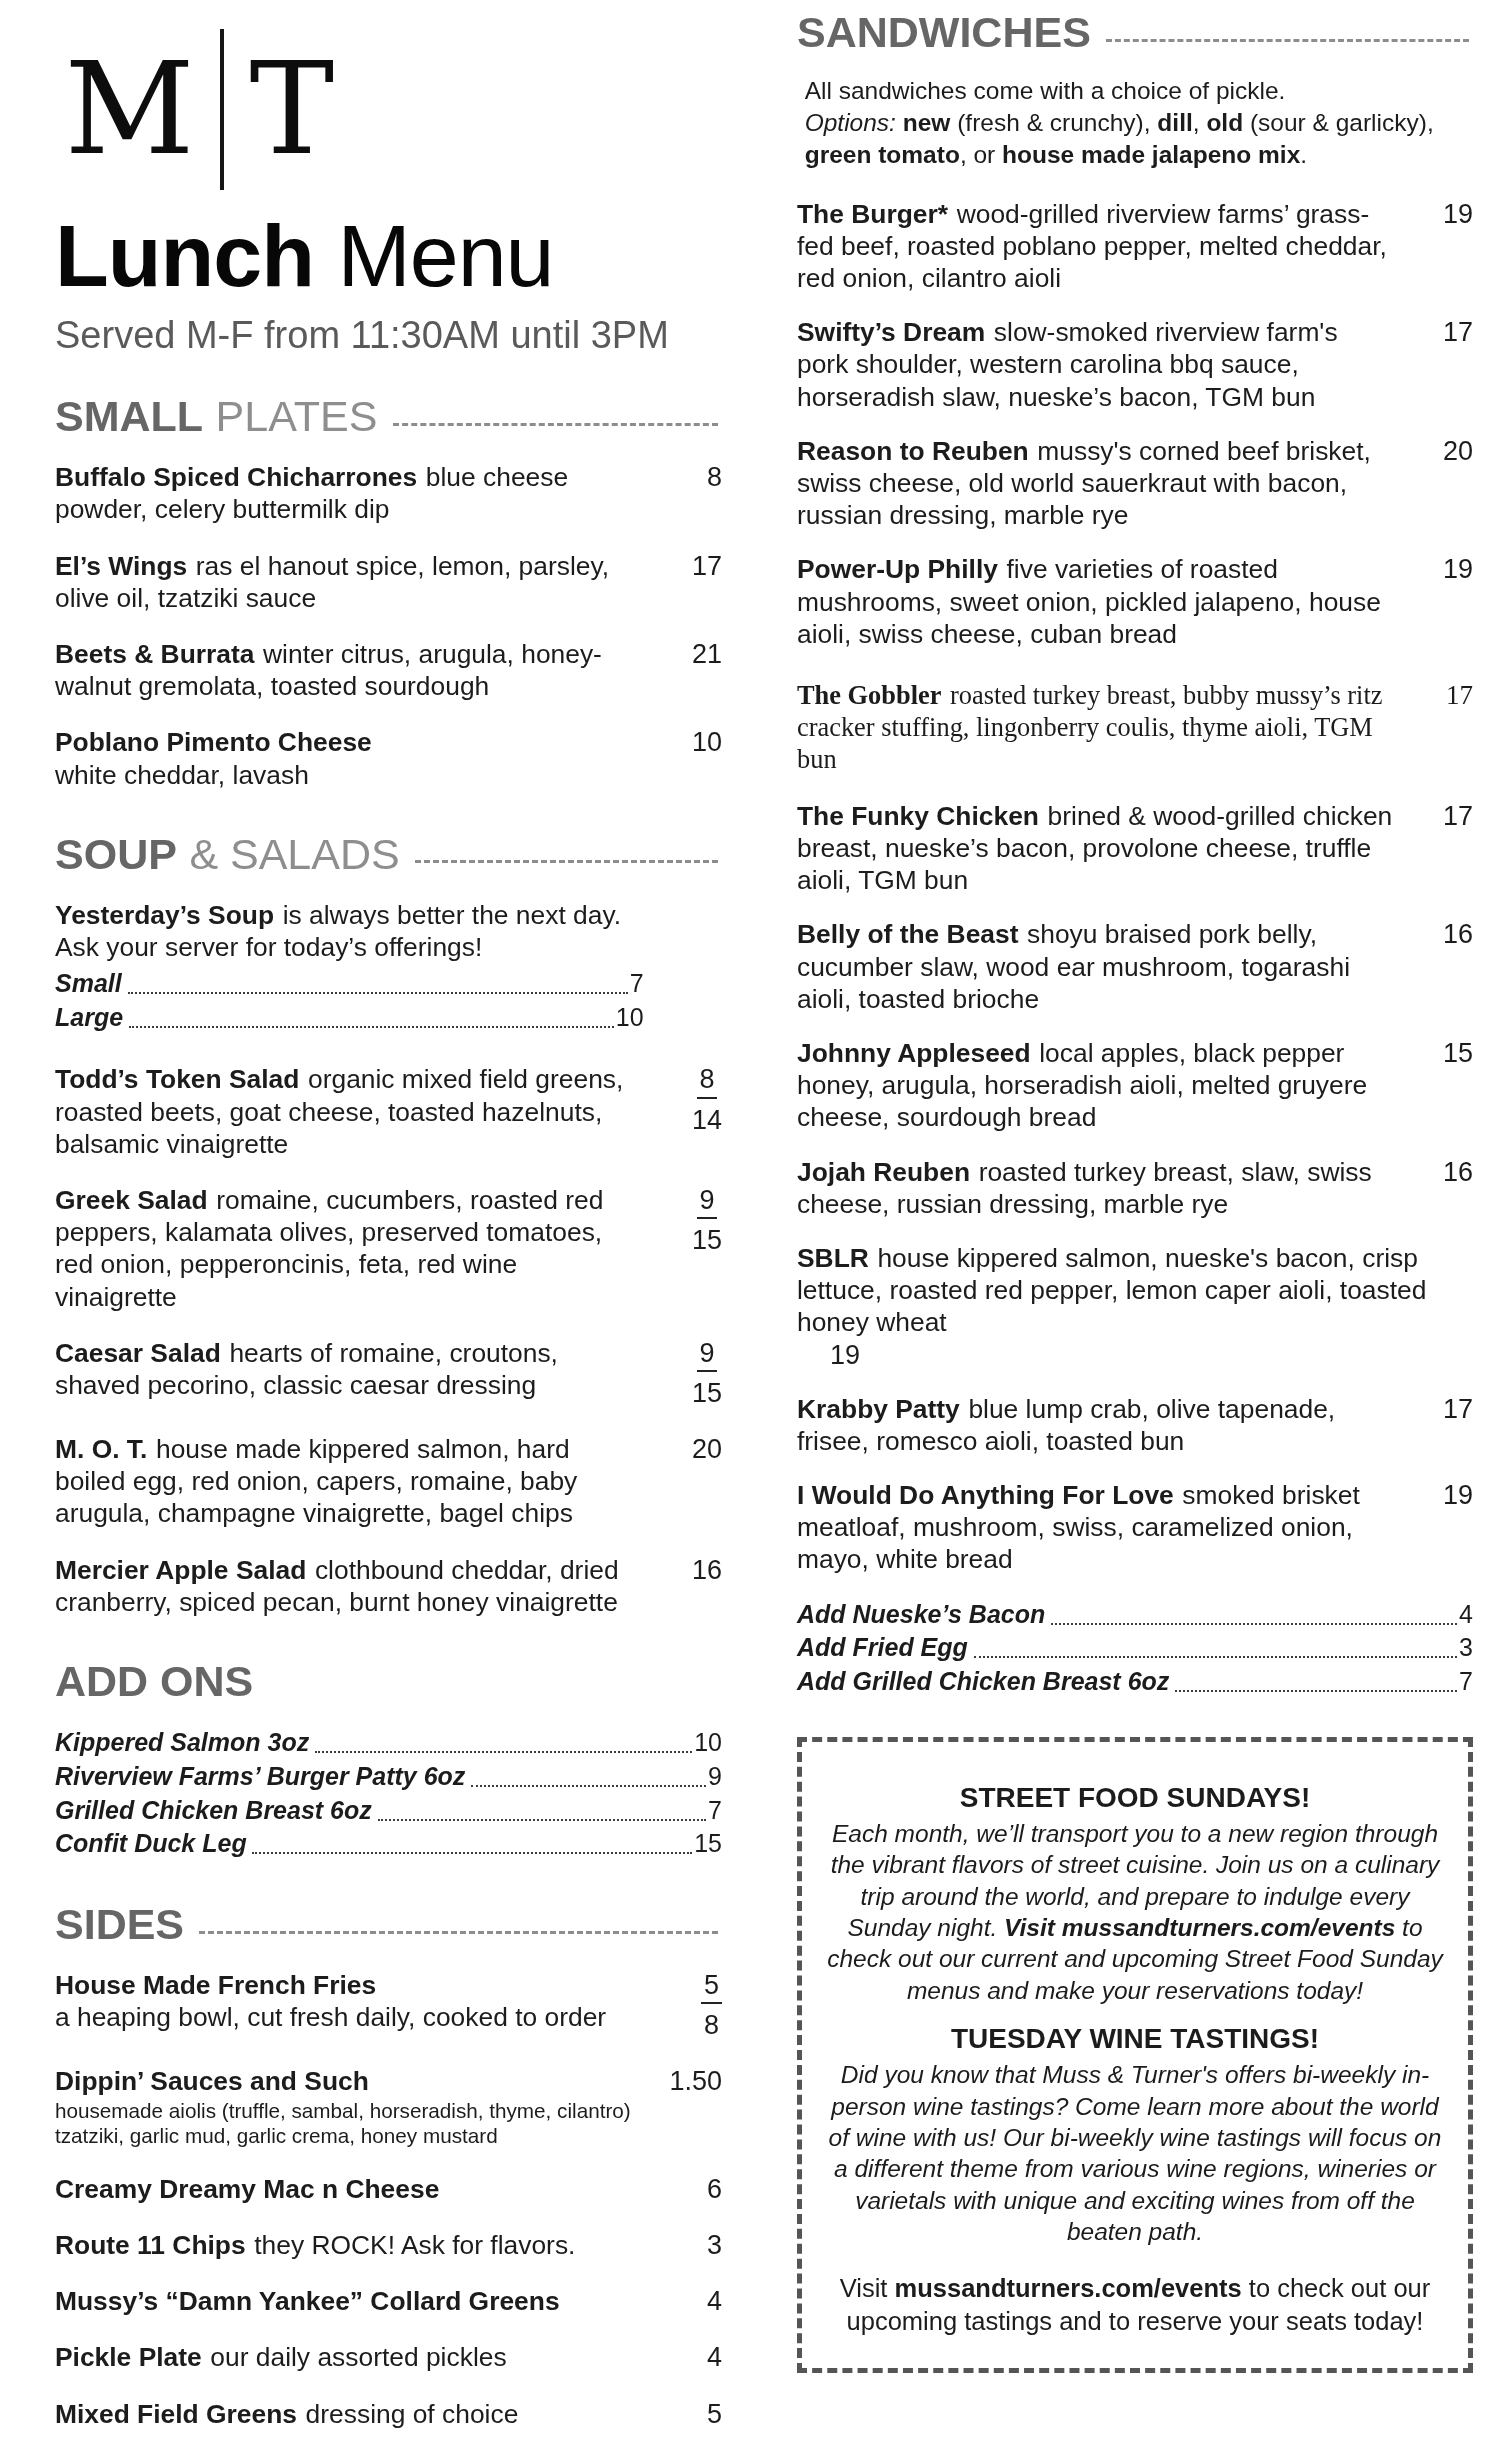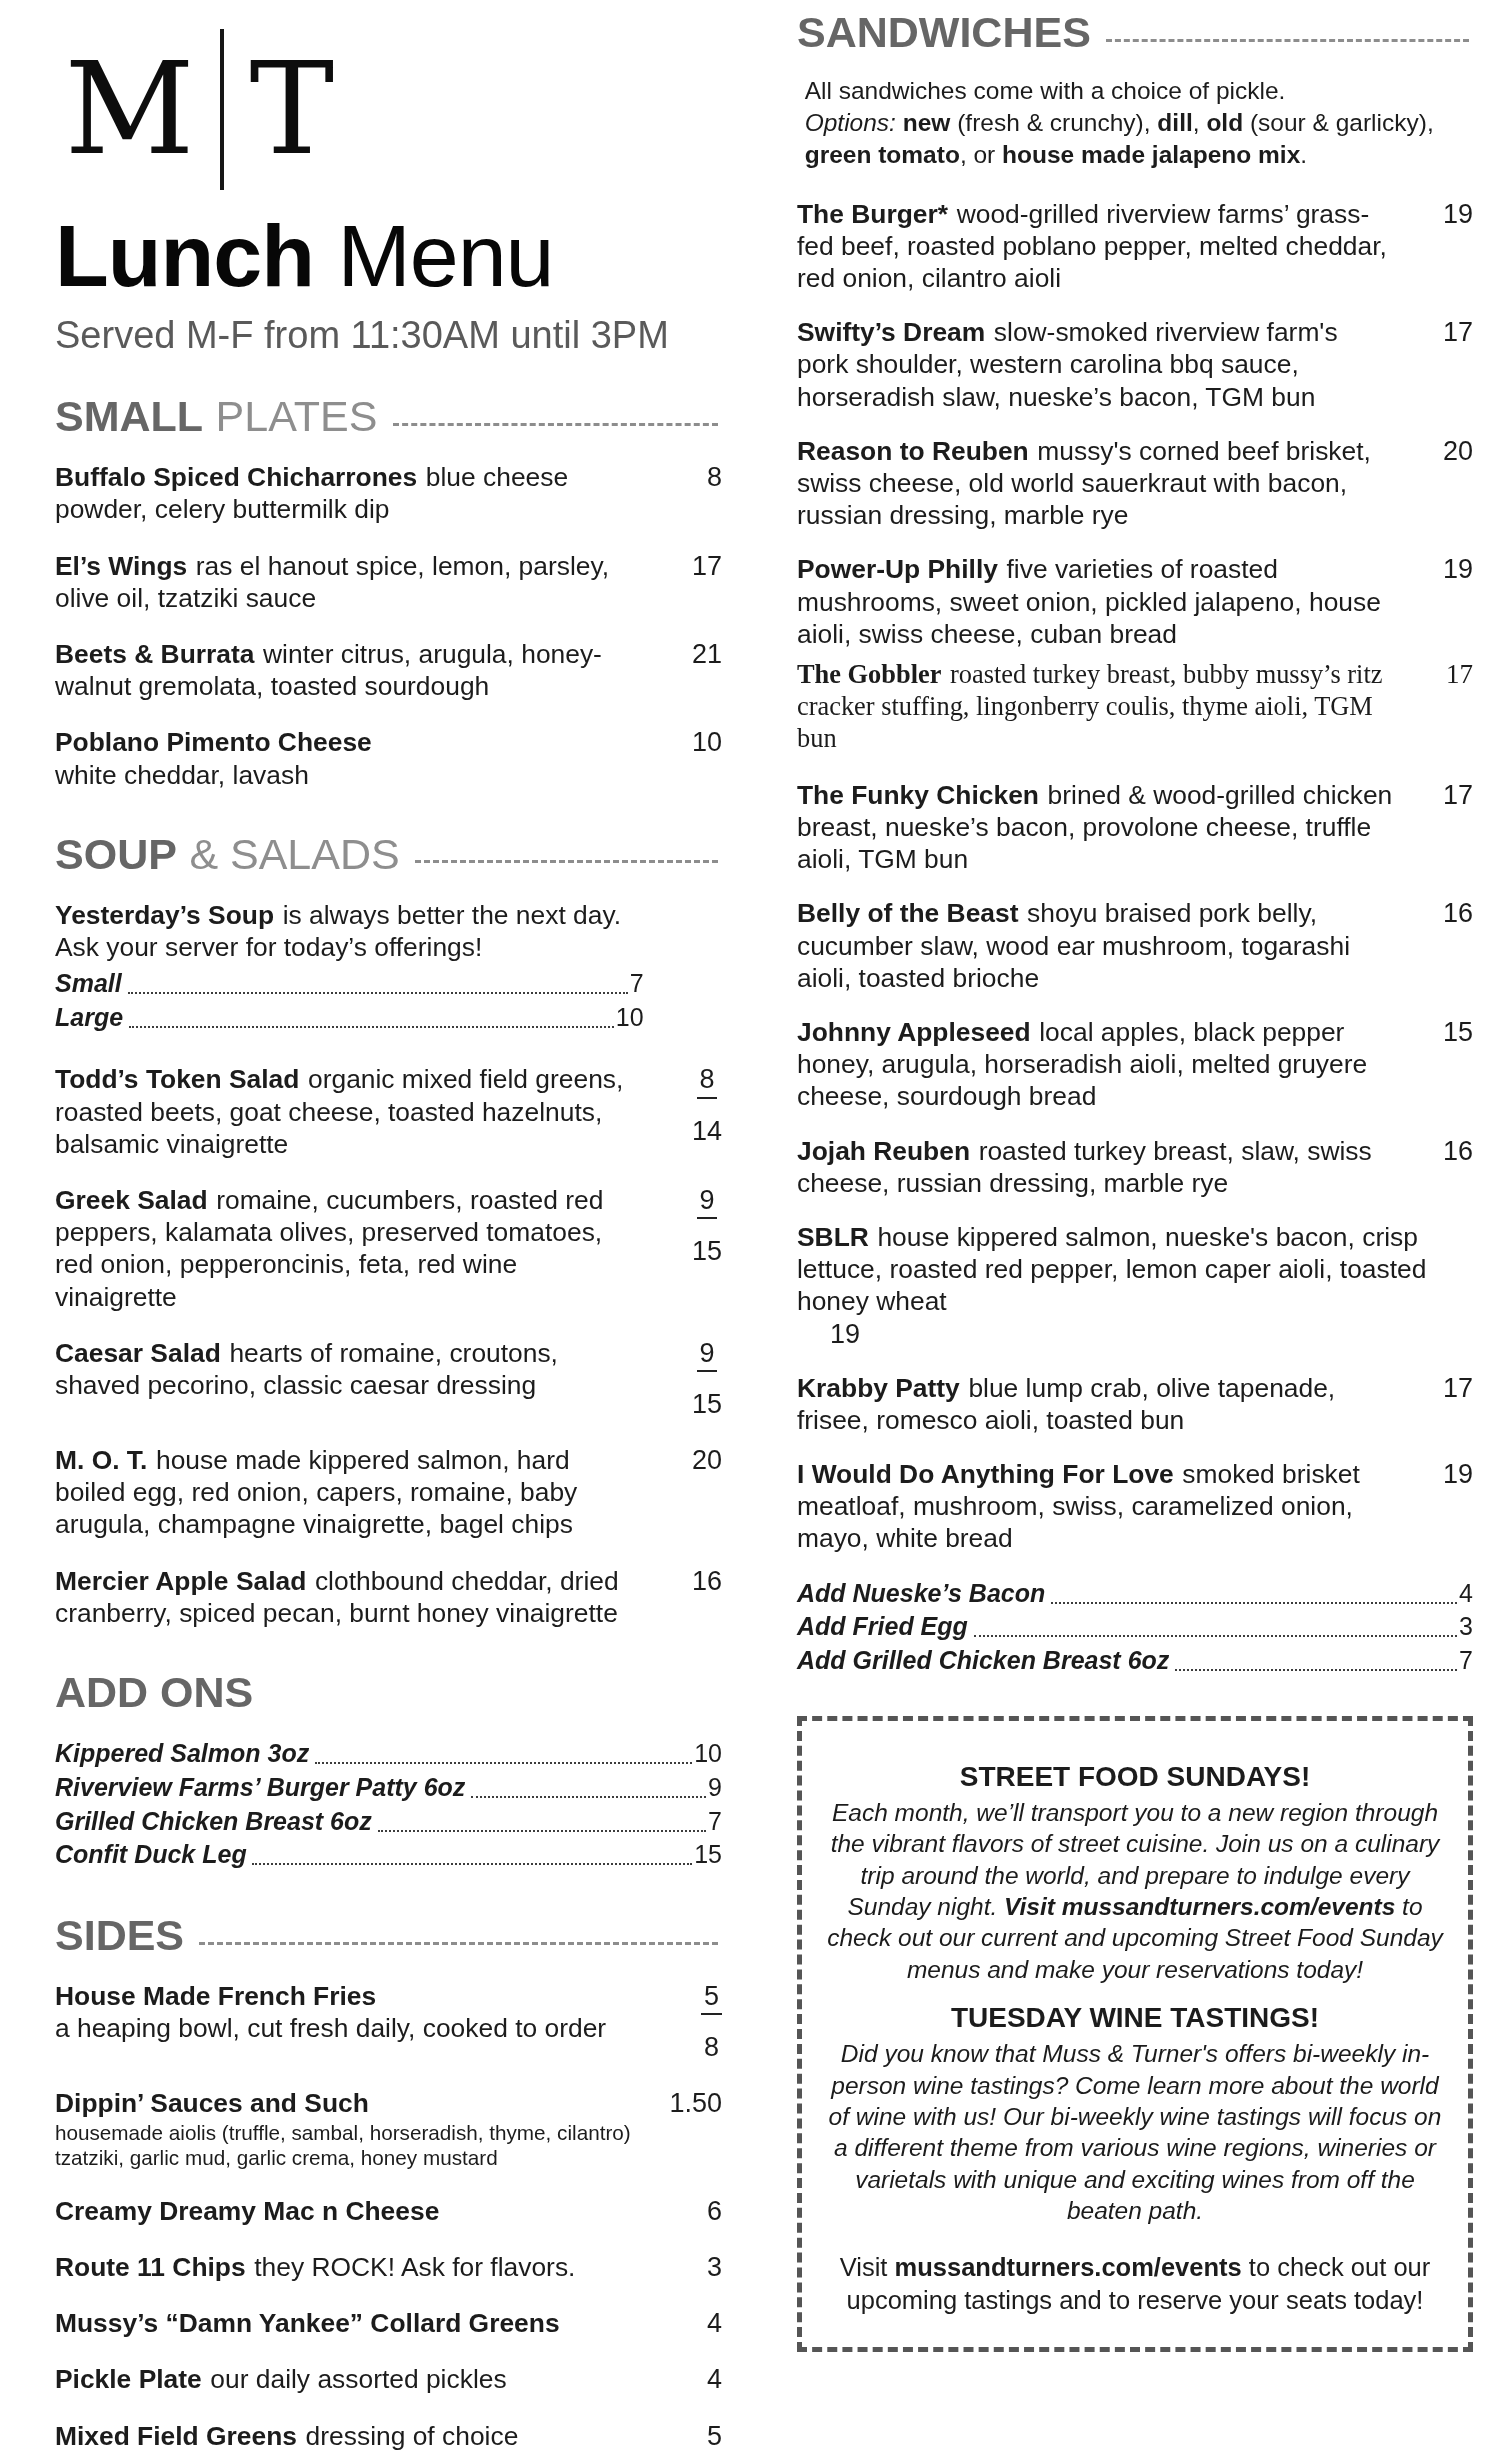--- a/index.html
+++ b/index.html
@@ -31,21 +31,21 @@
   
   .item{display:flex;margin:0 0 24px 0;}
   .item-text{flex:1;padding-right:15.4px;font-size:26.4px;line-height:1.22;}
   .iname{font-weight:700;margin-right:8.6px;}
   .idesc{font-weight:400;}
   .iblock{margin:0;font-weight:400;}
   .ismall{margin:1.9px 0 0;font-size:20.7px;line-height:1.2;}
   .price-cell{width:63px;text-align:right;font-size:27px;line-height:1.15;padding-top:1px;}
   .dual{display:inline-flex;flex-direction:column;align-items:center;float:right;}
   .dual-top{border-bottom:2.9px solid #222;padding:0 2.9px 1px;}
-  .dual-bottom{padding-top:17px;}
+  .dual-bottom{padding-top:6px;}
   p{margin:0;}
 
   
   .leader-row{display:flex;align-items:flex-end;font-size:25px;line-height:1.35;}
   .llabel{font-weight:700;font-style:italic;white-space:nowrap;}
   .lfill{flex:1;border-bottom:2.9px dotted #3c3c3c;margin:0 1.9px 6.7px 5.8px;}
   .lprice{white-space:nowrap;}
   .soup-sizes{margin-top:3.8px;}
   .addon-list{margin-top:5.8px;}
 
@@ -381,21 +381,21 @@
 
         <div class="item" style="margin-bottom:22px;">
           <div class="item-text">
             <p class="main-line"><span class="iname auto-hide">Reason to Reuben</span><span class="idesc auto-hide">mussy's corned beef brisket, swiss cheese, old world sauerkraut with bacon, russian dressing, marble rye</span></p>
           </div>
           <div class="price-cell">
             <span class="price auto-hide">20</span>
           </div>
         </div>
 
-        <div class="item" style="margin-bottom:8px;">
+        <div class="item" style="margin-bottom:29px;">
           <div class="item-text">
             <p class="main-line"><span class="iname auto-hide">Power-Up Philly</span><span class="idesc auto-hide">five varieties of roasted mushrooms, sweet onion, pickled jalapeno, house aioli, swiss cheese, cuban bread</span></p>
           </div>
           <div class="price-cell">
             <span class="price auto-hide">19</span>
           </div>
         </div>
 
         <div class="item" style="font-family:Liberation Serif, serif;">
           <div class="item-text">

